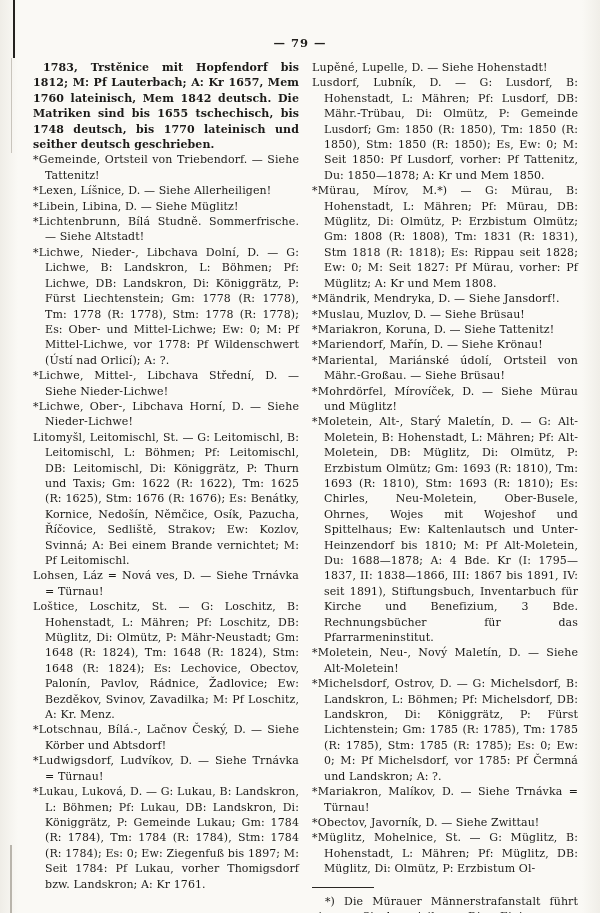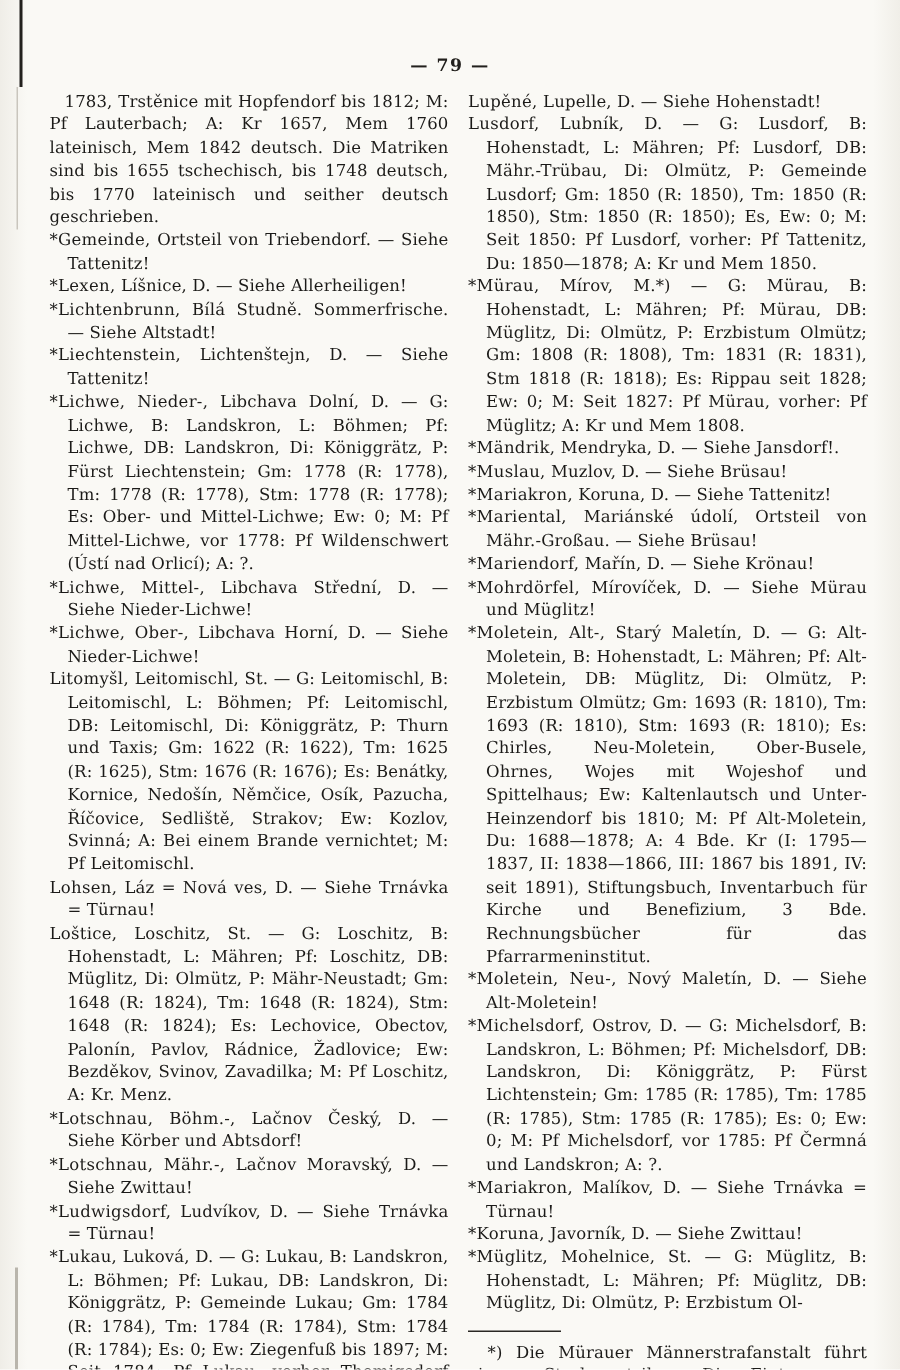--- a/index.html
+++ b/index.html
@@ -34,21 +34,21 @@
   }
   .col {
     width: 266px;
     font-size: 11px;
     line-height: 15.4px;
     text-align: justify;
     letter-spacing: 0.1px;
   }
   .col p { margin: 0; }
   .entry { padding-left: 12px; text-indent: -12px; }
-  .entry.cont { padding-left: 0; text-indent: 10px; }
+  .entry.cont { padding-left: 0; text-indent: 10px; font-weight: bold; }
   .entry b.hw { font-weight: normal; letter-spacing: 0.2px; }
   .footnote { margin-top: 10px; }
   .footnote-rule {
     width: 62px; height: 0;
     border-top: 1.5px solid #2a2824;
     margin: 0 0 6px 0;
   }
   .footnote-text {
     font-size: 11px; line-height: 15.2px;
     text-align: justify;
@@ -63,49 +63,48 @@
   <div class="scan-artifact artifact-mid"></div>
   <div class="scan-artifact artifact-bottom"></div>
 
   <div class="page-number">— 79 —</div>
 
   <div class="columns">
     <div class="col" id="col-left">
         <p class="entry cont">1783, Trstěnice mit Hopfendorf bis 1812; M: Pf Lauterbach; A: Kr 1657, Mem 1760 lateinisch, Mem 1842 deutsch. Die Matriken sind bis 1655 tschechisch, bis 1748 deutsch, bis 1770 lateinisch und seither deutsch geschrieben.</p>
         <p class="entry"><b class="hw">*Gemeinde,</b> Ortsteil von Triebendorf. — Siehe Tattenitz!</p>
         <p class="entry"><b class="hw">*Lexen,</b> Líšnice, D. — Siehe Allerheiligen!</p>
+        <p class="entry"><b class="hw">*Libein,</b> Libina, D. — Siehe Müglitz!</p>
         <p class="entry"><b class="hw">*Lichtenbrunn,</b> Bílá Studně. Sommerfrische. — Siehe Altstadt!</p>
-        <p class="entry"><b class="hw">*Liechtenstein,</b> Lichtenštejn, D. — Siehe Tattenitz!</p>
         <p class="entry"><b class="hw">*Lichwe, Nieder-,</b> Libchava Dolní, D. — G: Lichwe, B: Landskron, L: Böhmen; Pf: Lichwe, DB: Landskron, Di: Königgrätz, P: Fürst Liechtenstein; Gm: 1778 (R: 1778), Tm: 1778 (R: 1778), Stm: 1778 (R: 1778); Es: Ober- und Mittel-Lichwe; Ew: 0; M: Pf Mittel-Lichwe, vor 1778: Pf Wildenschwert (Ústí nad Orlicí); A: ?.</p>
         <p class="entry"><b class="hw">*Lichwe, Mittel-,</b> Libchava Střední, D. — Siehe Nieder-Lichwe!</p>
         <p class="entry"><b class="hw">*Lichwe, Ober-,</b> Libchava Horní, D. — Siehe Nieder-Lichwe!</p>
         <p class="entry"><b class="hw">Litomyšl,</b> Leitomischl, St. — G: Leitomischl, B: Leitomischl, L: Böhmen; Pf: Leitomischl, DB: Leitomischl, Di: Königgrätz, P: Thurn und Taxis; Gm: 1622 (R: 1622), Tm: 1625 (R: 1625), Stm: 1676 (R: 1676); Es: Benátky, Kornice, Nedošín, Němčice, Osík, Pazucha, Říčovice, Sedliště, Strakov; Ew: Kozlov, Svinná; A: Bei einem Brande vernichtet; M: Pf Leitomischl.</p>
         <p class="entry"><b class="hw">Lohsen,</b> Láz = Nová ves, D. — Siehe Trnávka = Türnau!</p>
         <p class="entry"><b class="hw">Loštice,</b> Loschitz, St. — G: Loschitz, B: Hohenstadt, L: Mähren; Pf: Loschitz, DB: Müglitz, Di: Olmütz, P: Mähr-Neustadt; Gm: 1648 (R: 1824), Tm: 1648 (R: 1824), Stm: 1648 (R: 1824); Es: Lechovice, Obectov, Palonín, Pavlov, Rádnice, Žadlovice; Ew: Bezděkov, Svinov, Zavadilka; M: Pf Loschitz, A: Kr. Menz.</p>
-        <p class="entry"><b class="hw">*Lotschnau, Böhm.-,</b> Lačnov Český, D. — Siehe Körber und Abtsdorf!</p>
-        <p class="entry"><b class="hw">*Lotschnau, Mähr.-,</b> Lačnov Moravský, D. — Siehe Zwittau!</p>
+        <p class="entry"><b class="hw">*Lotschnau, Bílá.-,</b> Lačnov Český, D. — Siehe Körber und Abtsdorf!</p>
         <p class="entry"><b class="hw">*Ludwigsdorf,</b> Ludvíkov, D. — Siehe Trnávka = Türnau!</p>
         <p class="entry"><b class="hw">*Lukau,</b> Luková, D. — G: Lukau, B: Landskron, L: Böhmen; Pf: Lukau, DB: Landskron, Di: Königgrätz, P: Gemeinde Lukau; Gm: 1784 (R: 1784), Tm: 1784 (R: 1784), Stm: 1784 (R: 1784); Es: 0; Ew: Ziegenfuß bis 1897; M: Seit 1784: Pf Lukau, vorher Thomigsdorf bzw. Landskron; A: Kr 1761.</p>
       </div>
     <div class="col" id="col-right">
       <div id="right-entries">
           <p class="entry"><b class="hw">Lupěné,</b> Lupelle, D. — Siehe Hohenstadt!</p>
           <p class="entry"><b class="hw">Lusdorf,</b> Lubník, D. — G: Lusdorf, B: Hohenstadt, L: Mähren; Pf: Lusdorf, DB: Mähr.-Trübau, Di: Olmütz, P: Gemeinde Lusdorf; Gm: 1850 (R: 1850), Tm: 1850 (R: 1850), Stm: 1850 (R: 1850); Es, Ew: 0; M: Seit 1850: Pf Lusdorf, vorher: Pf Tattenitz, Du: 1850—1878; A: Kr und Mem 1850.</p>
           <p class="entry"><b class="hw">*Mürau,</b> Mírov, M.*) — G: Mürau, B: Hohenstadt, L: Mähren; Pf: Mürau, DB: Müglitz, Di: Olmütz, P: Erzbistum Olmütz; Gm: 1808 (R: 1808), Tm: 1831 (R: 1831), Stm 1818 (R: 1818); Es: Rippau seit 1828; Ew: 0; M: Seit 1827: Pf Mürau, vorher: Pf Müglitz; A: Kr und Mem 1808.</p>
           <p class="entry"><b class="hw">*Mändrik,</b> Mendryka, D. — Siehe Jansdorf!.</p>
           <p class="entry"><b class="hw">*Muslau,</b> Muzlov, D. — Siehe Brüsau!</p>
           <p class="entry"><b class="hw">*Mariakron,</b> Koruna, D. — Siehe Tattenitz!</p>
+          <p class="entry"><b class="hw">*Mariendorf,</b> Mařín, D. — Siehe Krönau!</p>
           <p class="entry"><b class="hw">*Mariental,</b> Mariánské údolí, Ortsteil von Mähr.-Großau. — Siehe Brüsau!</p>
-          <p class="entry"><b class="hw">*Mariendorf,</b> Mařín, D. — Siehe Krönau!</p>
           <p class="entry"><b class="hw">*Mohrdörfel,</b> Mírovíček, D. — Siehe Mürau und Müglitz!</p>
           <p class="entry"><b class="hw">*Moletein, Alt-,</b> Starý Maletín, D. — G: Alt-Moletein, B: Hohenstadt, L: Mähren; Pf: Alt-Moletein, DB: Müglitz, Di: Olmütz, P: Erzbistum Olmütz; Gm: 1693 (R: 1810), Tm: 1693 (R: 1810), Stm: 1693 (R: 1810); Es: Chirles, Neu-Moletein, Ober-Busele, Ohrnes, Wojes mit Wojeshof und Spittelhaus; Ew: Kaltenlautsch und Unter-Heinzendorf bis 1810; M: Pf Alt-Moletein, Du: 1688—1878; A: 4 Bde. Kr (I: 1795—1837, II: 1838—1866, III: 1867 bis 1891, IV: seit 1891), Stiftungsbuch, Inventarbuch für Kirche und Benefizium, 3 Bde. Rechnungsbücher für das Pfarrarmeninstitut.</p>
           <p class="entry"><b class="hw">*Moletein, Neu-,</b> Nový Maletín, D. — Siehe Alt-Moletein!</p>
           <p class="entry"><b class="hw">*Michelsdorf,</b> Ostrov, D. — G: Michelsdorf, B: Landskron, L: Böhmen; Pf: Michelsdorf, DB: Landskron, Di: Königgrätz, P: Fürst Lichtenstein; Gm: 1785 (R: 1785), Tm: 1785 (R: 1785), Stm: 1785 (R: 1785); Es: 0; Ew: 0; M: Pf Michelsdorf, vor 1785: Pf Čermná und Landskron; A: ?.</p>
           <p class="entry"><b class="hw">*Mariakron,</b> Malíkov, D. — Siehe Trnávka = Türnau!</p>
-          <p class="entry"><b class="hw">*Koruna,</b> Javorník, D. — Siehe Zwittau!</p>
+          <p class="entry"><b class="hw">*Obectov,</b> Javorník, D. — Siehe Zwittau!</p>
           <p class="entry"><b class="hw">*Müglitz,</b> Mohelnice, St. — G: Müglitz, B: Hohenstadt, L: Mähren; Pf: Müglitz, DB: Müglitz, Di: Olmütz, P: Erzbistum Ol-</p>
         </div>
       <div class="footnote">
         <div class="footnote-rule"></div>
         <p class="footnote-text"><span>*)</span> <span>Die Mürauer Männerstrafanstalt führt eigene Sterbematriken. Die Eintragungen beginnen mit 2. Oktober 1858 in deutscher Sprache und werden seit Ende 1918 in tschechischer Sprache fortgesetzt.</span></p>
       </div>
     </div>
   </div>
 </div>
 

